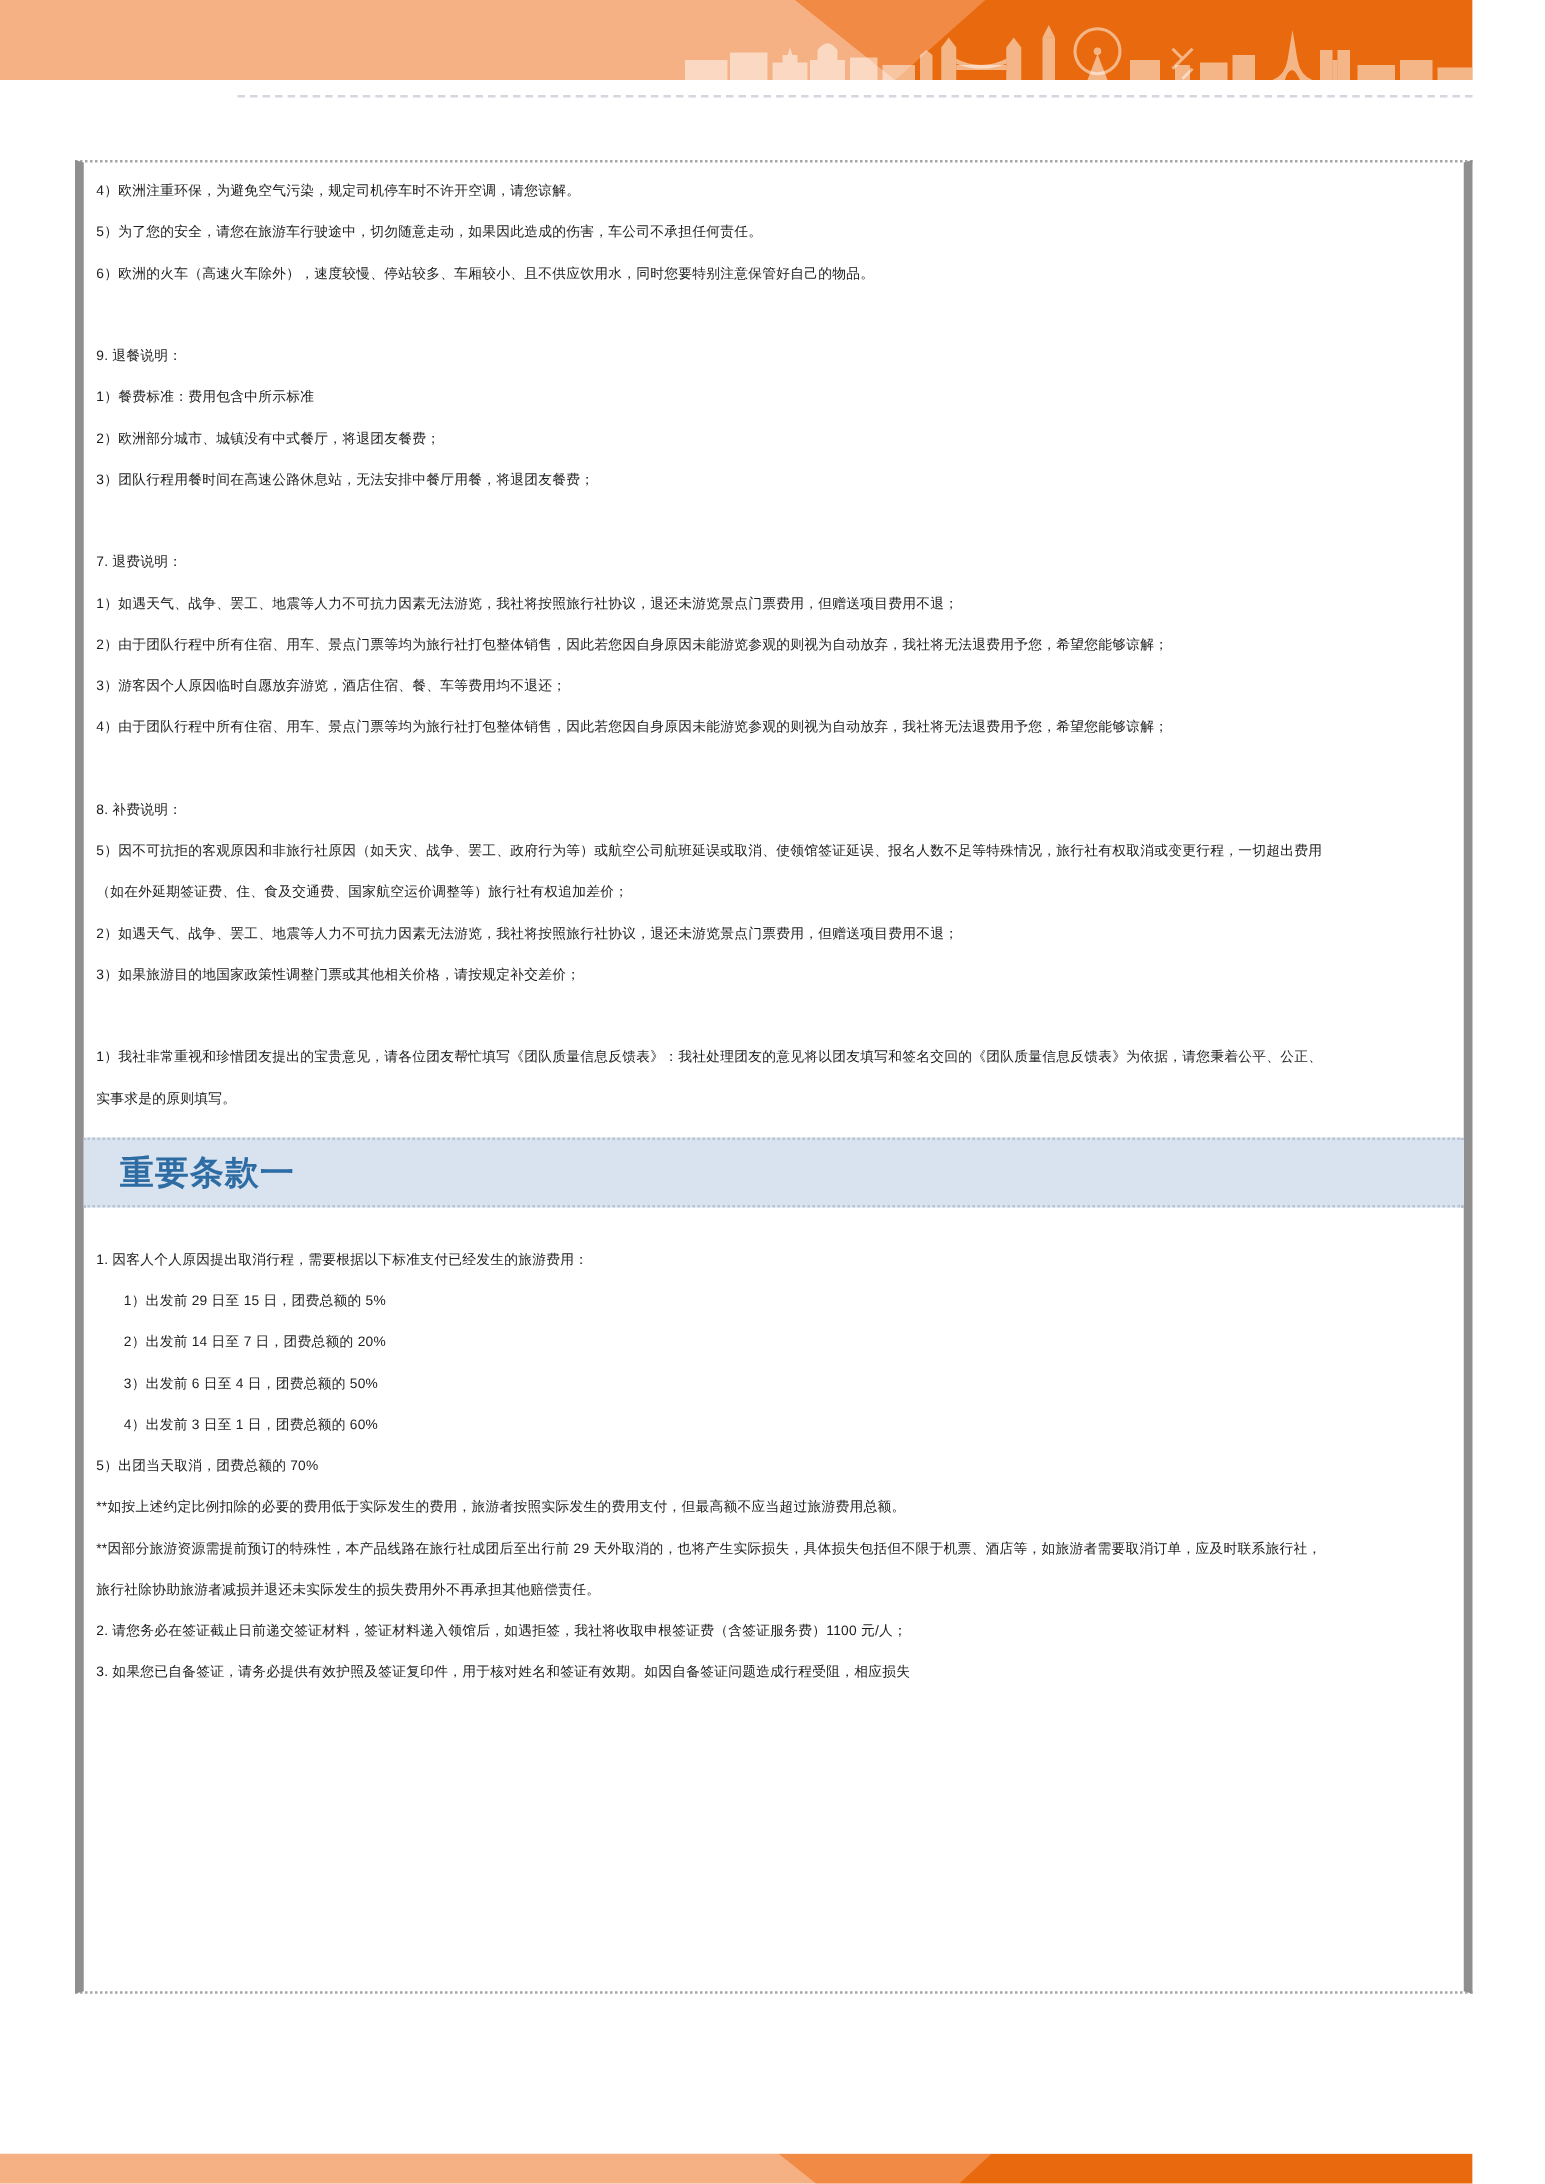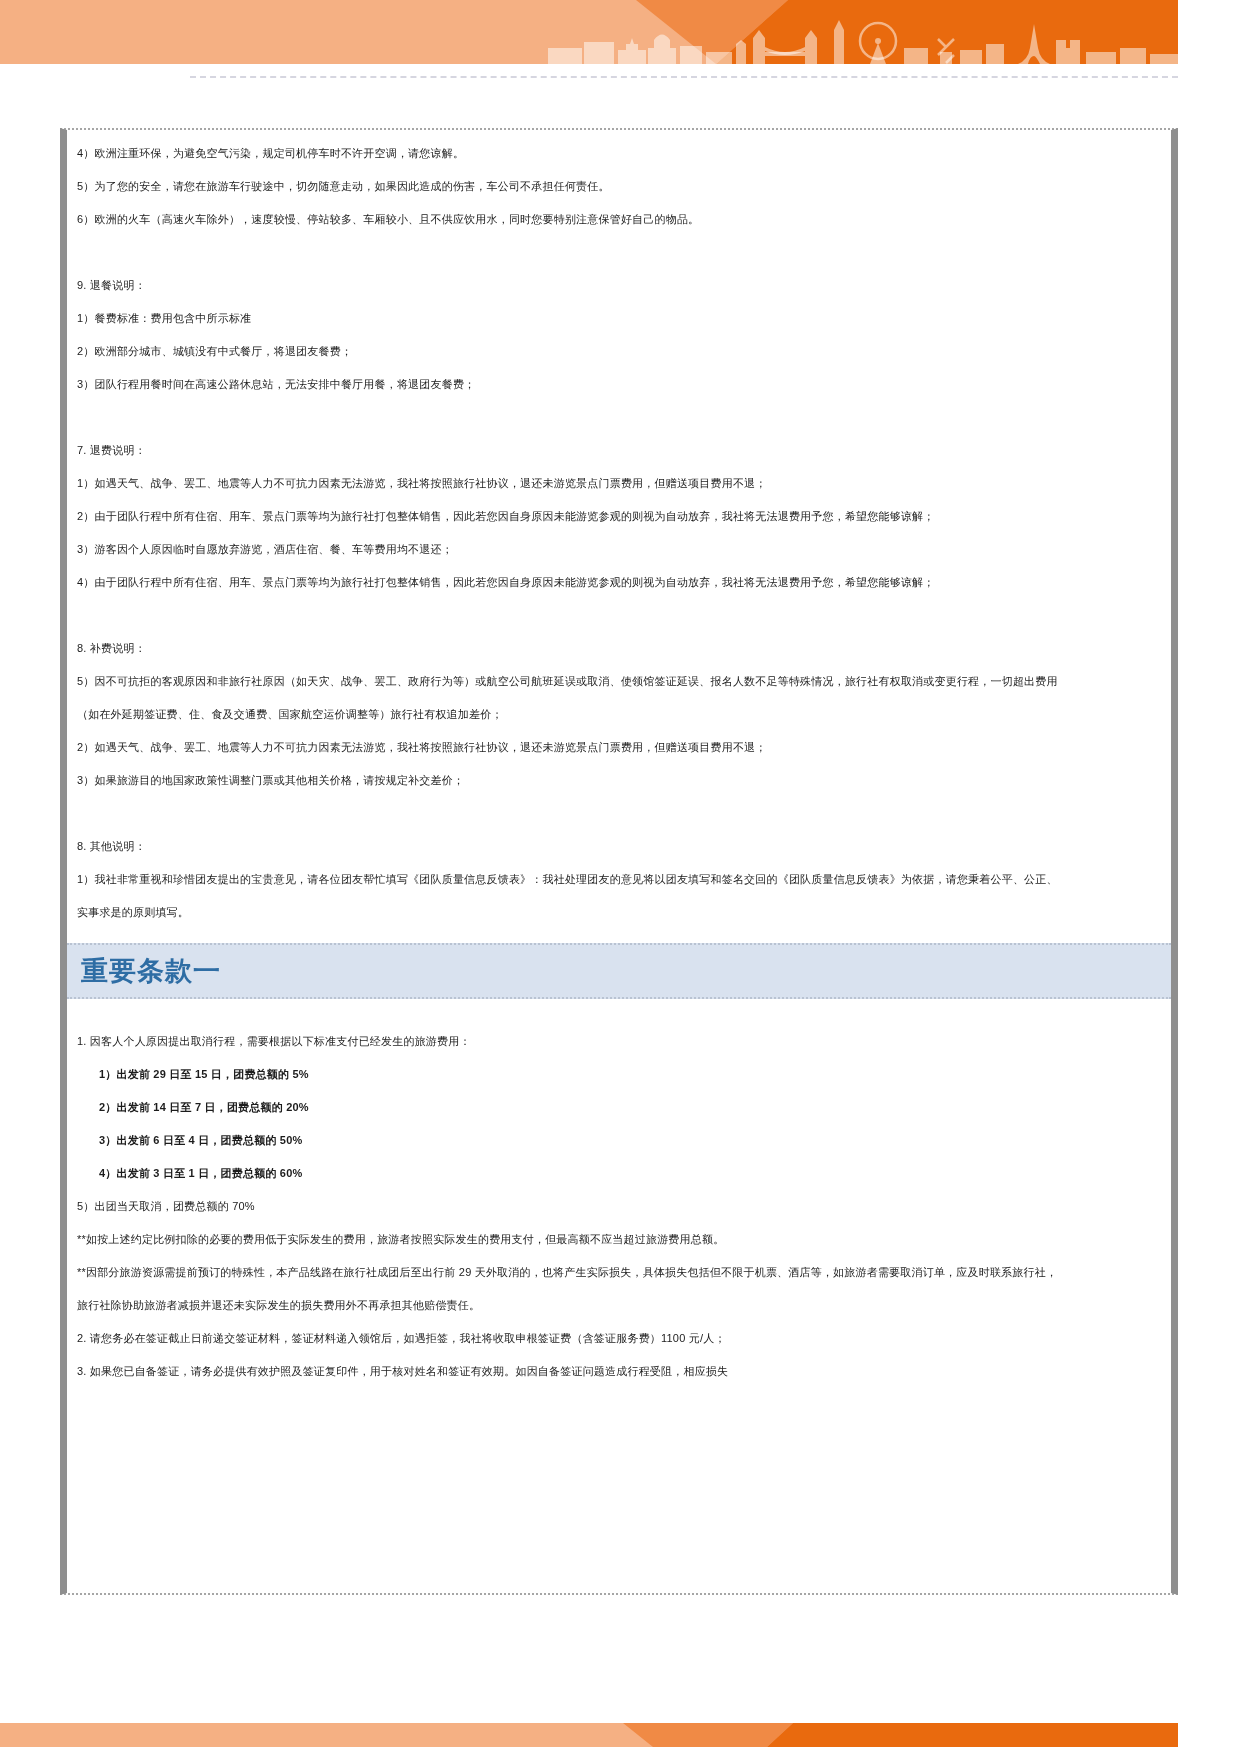--- a/index.html
+++ b/index.html
@@ -26,28 +26,28 @@
   
   .doc-box{position:absolute;left:60px;top:128px;width:1118px;min-height:1467px;
     box-sizing:border-box;background:#ffffff;
     border-left:7px solid #8f8f8f;border-right:7px solid #8f8f8f;
     border-top:2px dotted #a6a6a6;border-bottom:2px dotted #a6a6a6;
     padding:7px 0 0 10px;}
   .paras{width:982px;}
   .para{margin:0;font-size:11px;line-height:33px;color:#1c1c1c;
     letter-spacing:0.2px;word-break:break-all;}
   .para.blank{height:33px;}
-  .para.indent{padding-left:22px;font-weight:bold;}
+  .para.indent{padding-left:22px;}
 
   
   .section-banner{margin:14px 0 0 -10px;width:1104px;height:56px;
     background:#D9E2EF;
     border-top:2px dotted #b9c3d2;border-bottom:2px dotted #b9c3d2;
     box-sizing:border-box;display:flex;align-items:center;}
-  .section-banner h2{margin:0;padding-left:14px;font-size:27px;font-weight:bold;
+  .section-banner h2{margin:0;padding-left:29px;font-size:27px;font-weight:bold;
     color:#2E6DA4;letter-spacing:1px;}
 
   .part2{padding-top:26px;}
 
   
   .footer{position:absolute;left:0;bottom:0;width:1178px;height:24px;
     background:#F5B083;overflow:hidden;}
   .footer .tri-mid{position:absolute;inset:0;background:#F08A45;
     clip-path:polygon(623px 0,793px 0,767px 24px,653px 24px);}
   .footer .tri-dark{position:absolute;inset:0;background:#E96A0E;
@@ -112,21 +112,20 @@
         <p class="para">1）如遇天气、战争、罢工、地震等人力不可抗力因素无法游览，我社将按照旅行社协议，退还未游览景点门票费用，但赠送项目费用不退；</p>
         <p class="para">2）由于团队行程中所有住宿、用车、景点门票等均为旅行社打包整体销售，因此若您因自身原因未能游览参观的则视为自动放弃，我社将无法退费用予您，希望您能够谅解；</p>
         <p class="para">3）游客因个人原因临时自愿放弃游览，酒店住宿、餐、车等费用均不退还；</p>
         <p class="para">4）由于团队行程中所有住宿、用车、景点门票等均为旅行社打包整体销售，因此若您因自身原因未能游览参观的则视为自动放弃，我社将无法退费用予您，希望您能够谅解；</p>
         <p class="para blank"></p>
         <p class="para">8. 补费说明：</p>
         <p class="para">5）因不可抗拒的客观原因和非旅行社原因（如天灾、战争、罢工、政府行为等）或航空公司航班延误或取消、使领馆签证延误、报名人数不足等特殊情况，旅行社有权取消或变更行程，一切超出费用（如在外延期签证费、住、食及交通费、国家航空运价调整等）旅行社有权追加差价；</p>
         <p class="para">2）如遇天气、战争、罢工、地震等人力不可抗力因素无法游览，我社将按照旅行社协议，退还未游览景点门票费用，但赠送项目费用不退；</p>
         <p class="para">3）如果旅游目的地国家政策性调整门票或其他相关价格，请按规定补交差价；</p>
         <p class="para blank"></p>
-        <p class="para">8.  其他说明：</p>
         <p class="para">1）我社非常重视和珍惜团友提出的宝贵意见，请各位团友帮忙填写《团队质量信息反馈表》：我社处理团友的意见将以团友填写和签名交回的《团队质量信息反馈表》为依据，请您秉着公平、公正、实事求是的原则填写。</p>
       </section>
 
     <div class="section-banner">
       <h2>重要条款一</h2>
     </div>
 
     <section class="paras part2">
         <p class="para">1. 因客人个人原因提出取消行程，需要根据以下标准支付已经发生的旅游费用：</p>
         <p class="para indent">1）出发前 29 日至 15 日，团费总额的 5%</p>

